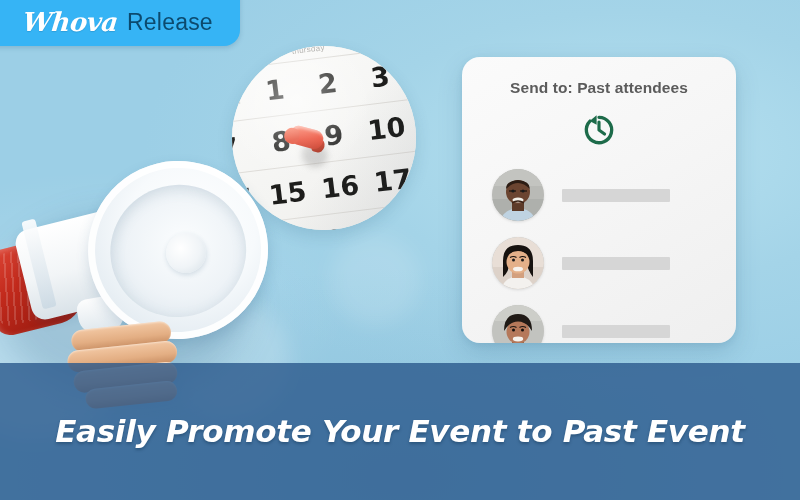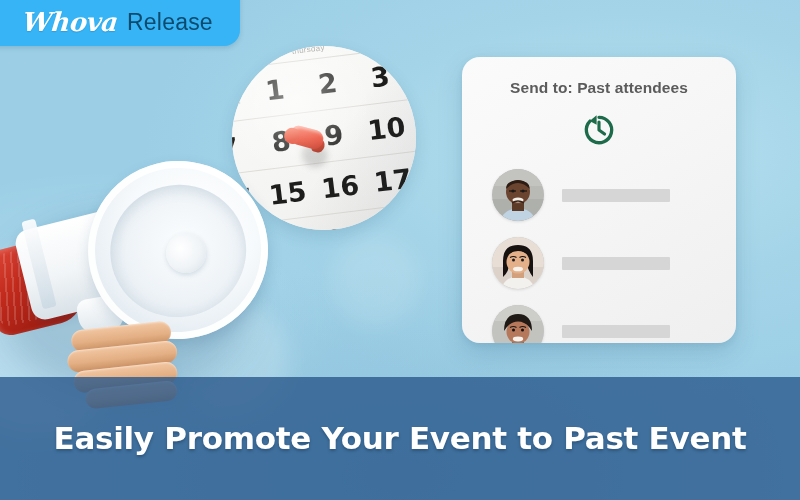--- a/index.html
+++ b/index.html
@@ -363,26 +363,27 @@
     background: #d6d6d6;
     border-radius: 1px;
   }
 
   
   .banner {
     position: absolute;
     left: 0;
     bottom: 0;
     width: 100%;
-    height: 123px;
+    height: 137px;
     background: rgba(43,89,140,0.80);
     display: flex;
     flex-direction: column;
     align-items: center;
     justify-content: center;
+    font-style: italic;
   }
   .banner-line {
     color: #ffffff;
     font-family: "DejaVu Sans", sans-serif;
     font-weight: bold;
     font-size: 31px;
     line-height: 1.22;
     letter-spacing: -0.3px;
     text-align: center;
     text-shadow: 0 2px 3px rgba(10,40,70,0.35);

